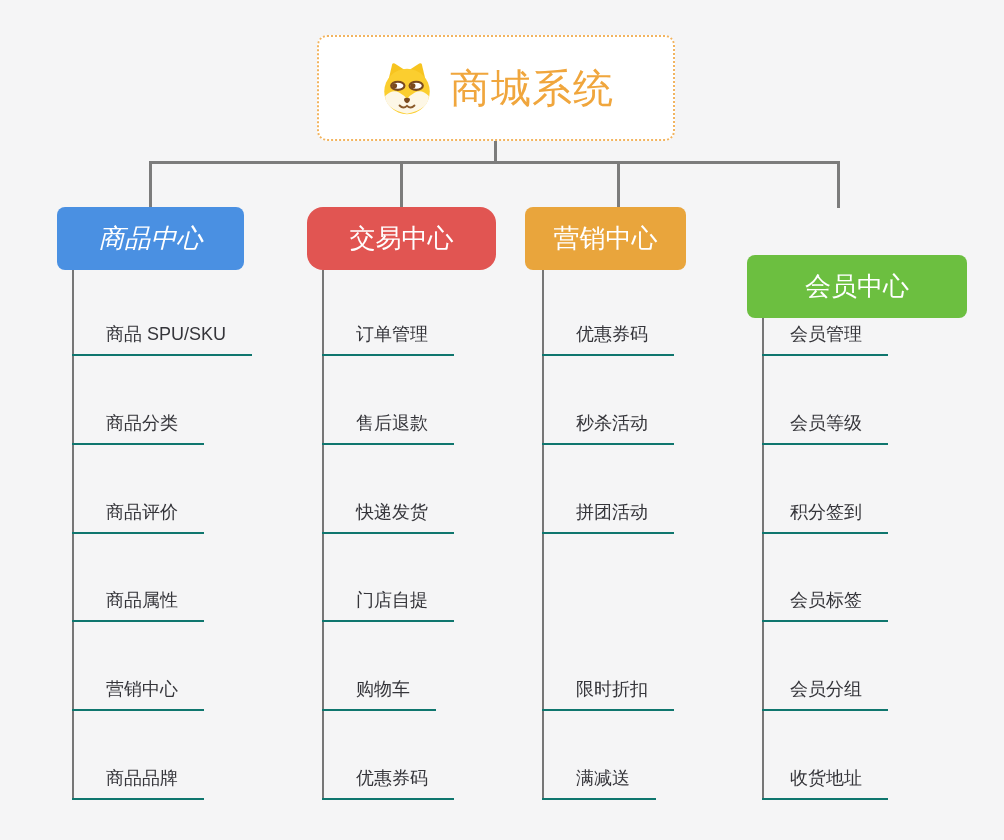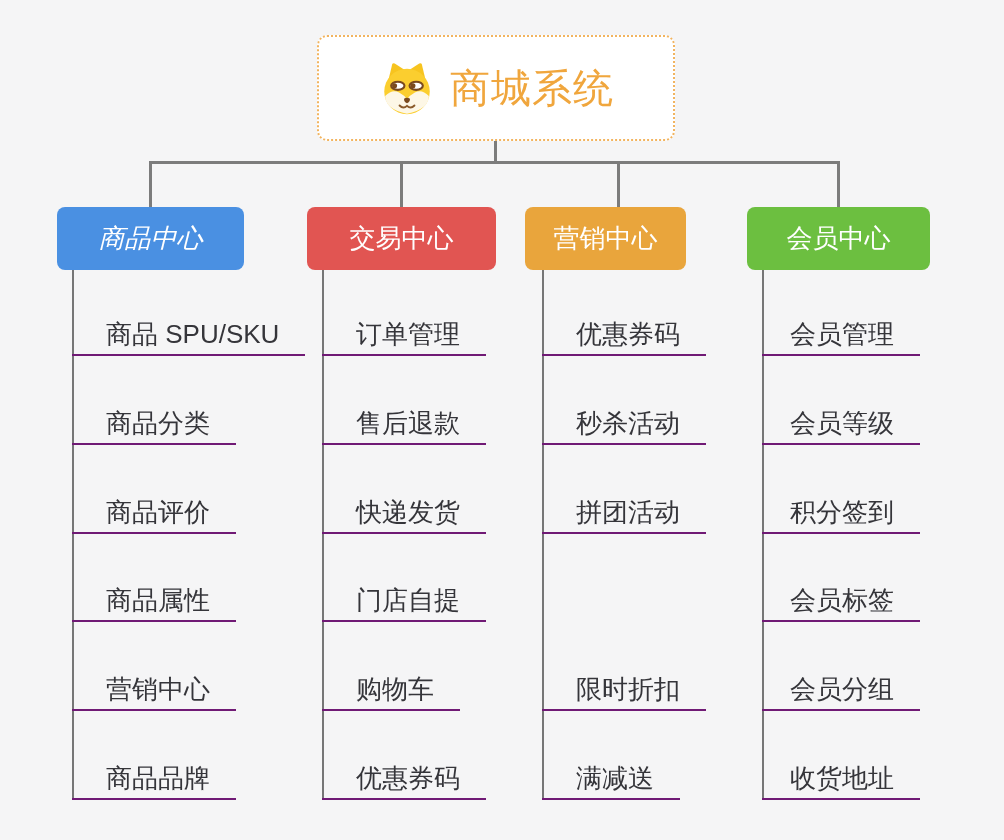--- a/index.html
+++ b/index.html
@@ -55,43 +55,43 @@
     height:63px;
     border-radius:8px;
     display:flex;
     align-items:center;
     justify-content:center;
     color:#ffffff;
     font-size:26px;
     white-space:nowrap;
   }
   .b0{ left:57px;  width:187px;font-style:italic; }
-  .b1{ left:307px; width:189px; }
+  .b1{ left:307px; width:189px;border-radius:16px; }
   .b2{ left:525px; width:161px; }
-  .b3{ left:747px; width:183px; }
+  .b3{ left:747px; width:220px;margin-top:48px; }
 
   
   .stem{ top:161px; height:47px; width:3px; }
 
   
   .t0{ left:72px; }
   .t1{ left:322px; }
   .t2{ left:542px; }
   .t3{ left:762px; }
   .trunk{ top:270px; height:530px; }
 
   
   .leaf{
     position:absolute;
     white-space:nowrap;
-    font-size:26px;
+    font-size:18px;
     line-height:28px;
     color:#35353a;
     padding:0 26px 6px 34px;
-    border-bottom:2px solid #701a75;
+    border-bottom:2px solid #0f766e;
   }
   .col0{ left:72px; }
   .col1{ left:322px; }
   .col2{ left:542px; }
   .col3{ left:762px;padding-left:28px; }
   .row0{ top:320px; }
   .row1{ top:409px; }
   .row2{ top:498px; }
   .row3{ top:586px; }
   .row4{ top:675px; }

